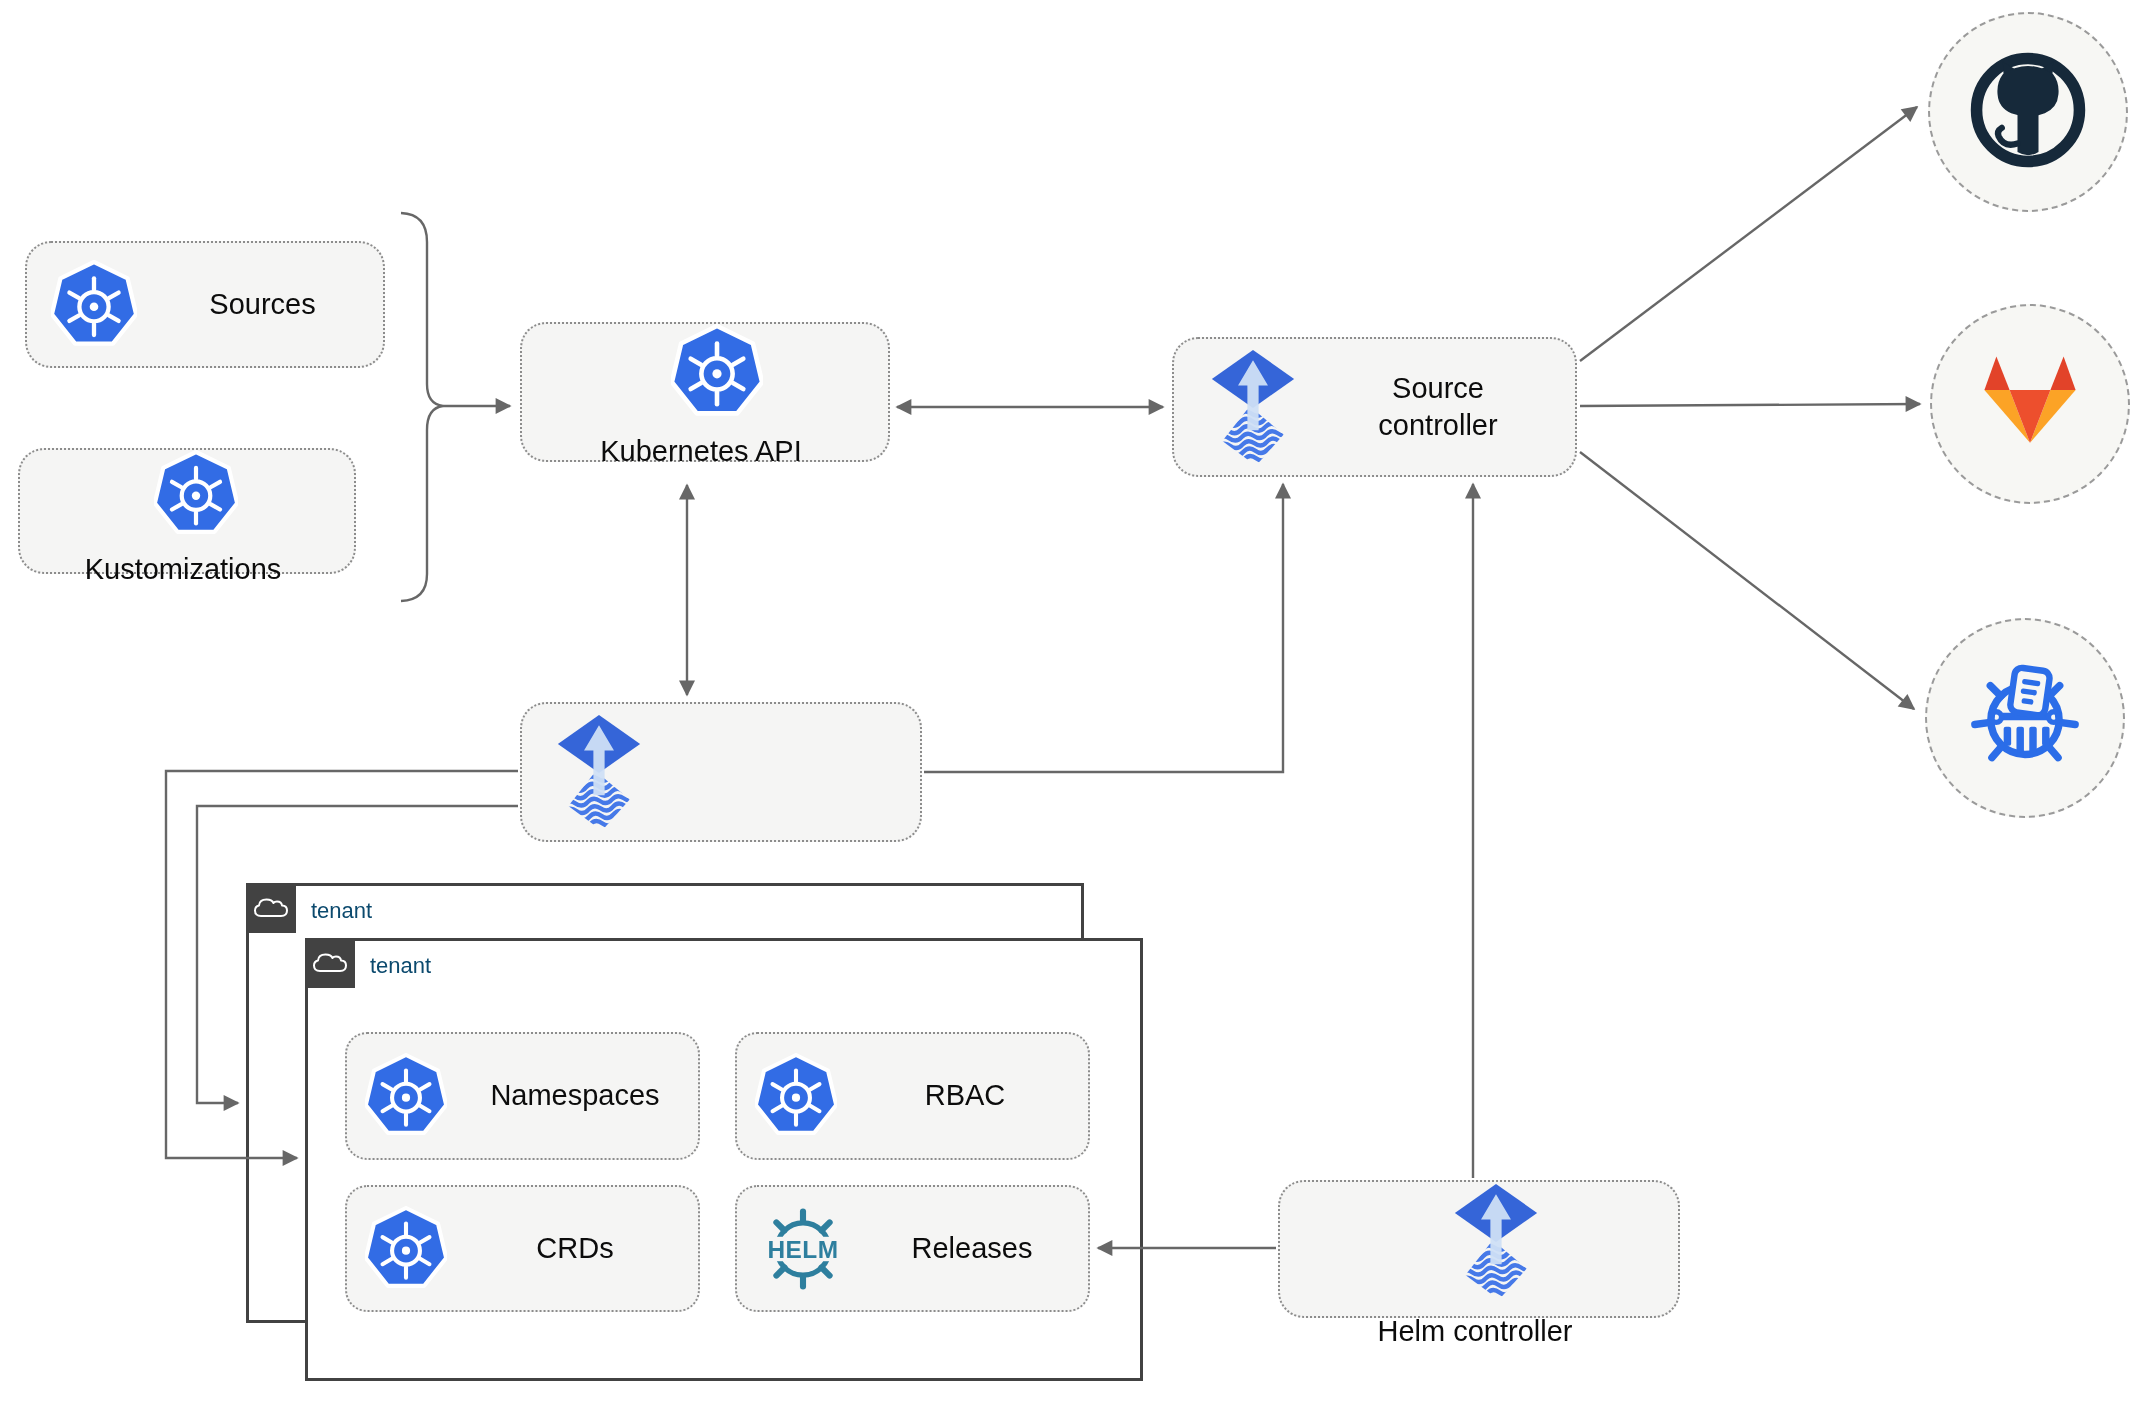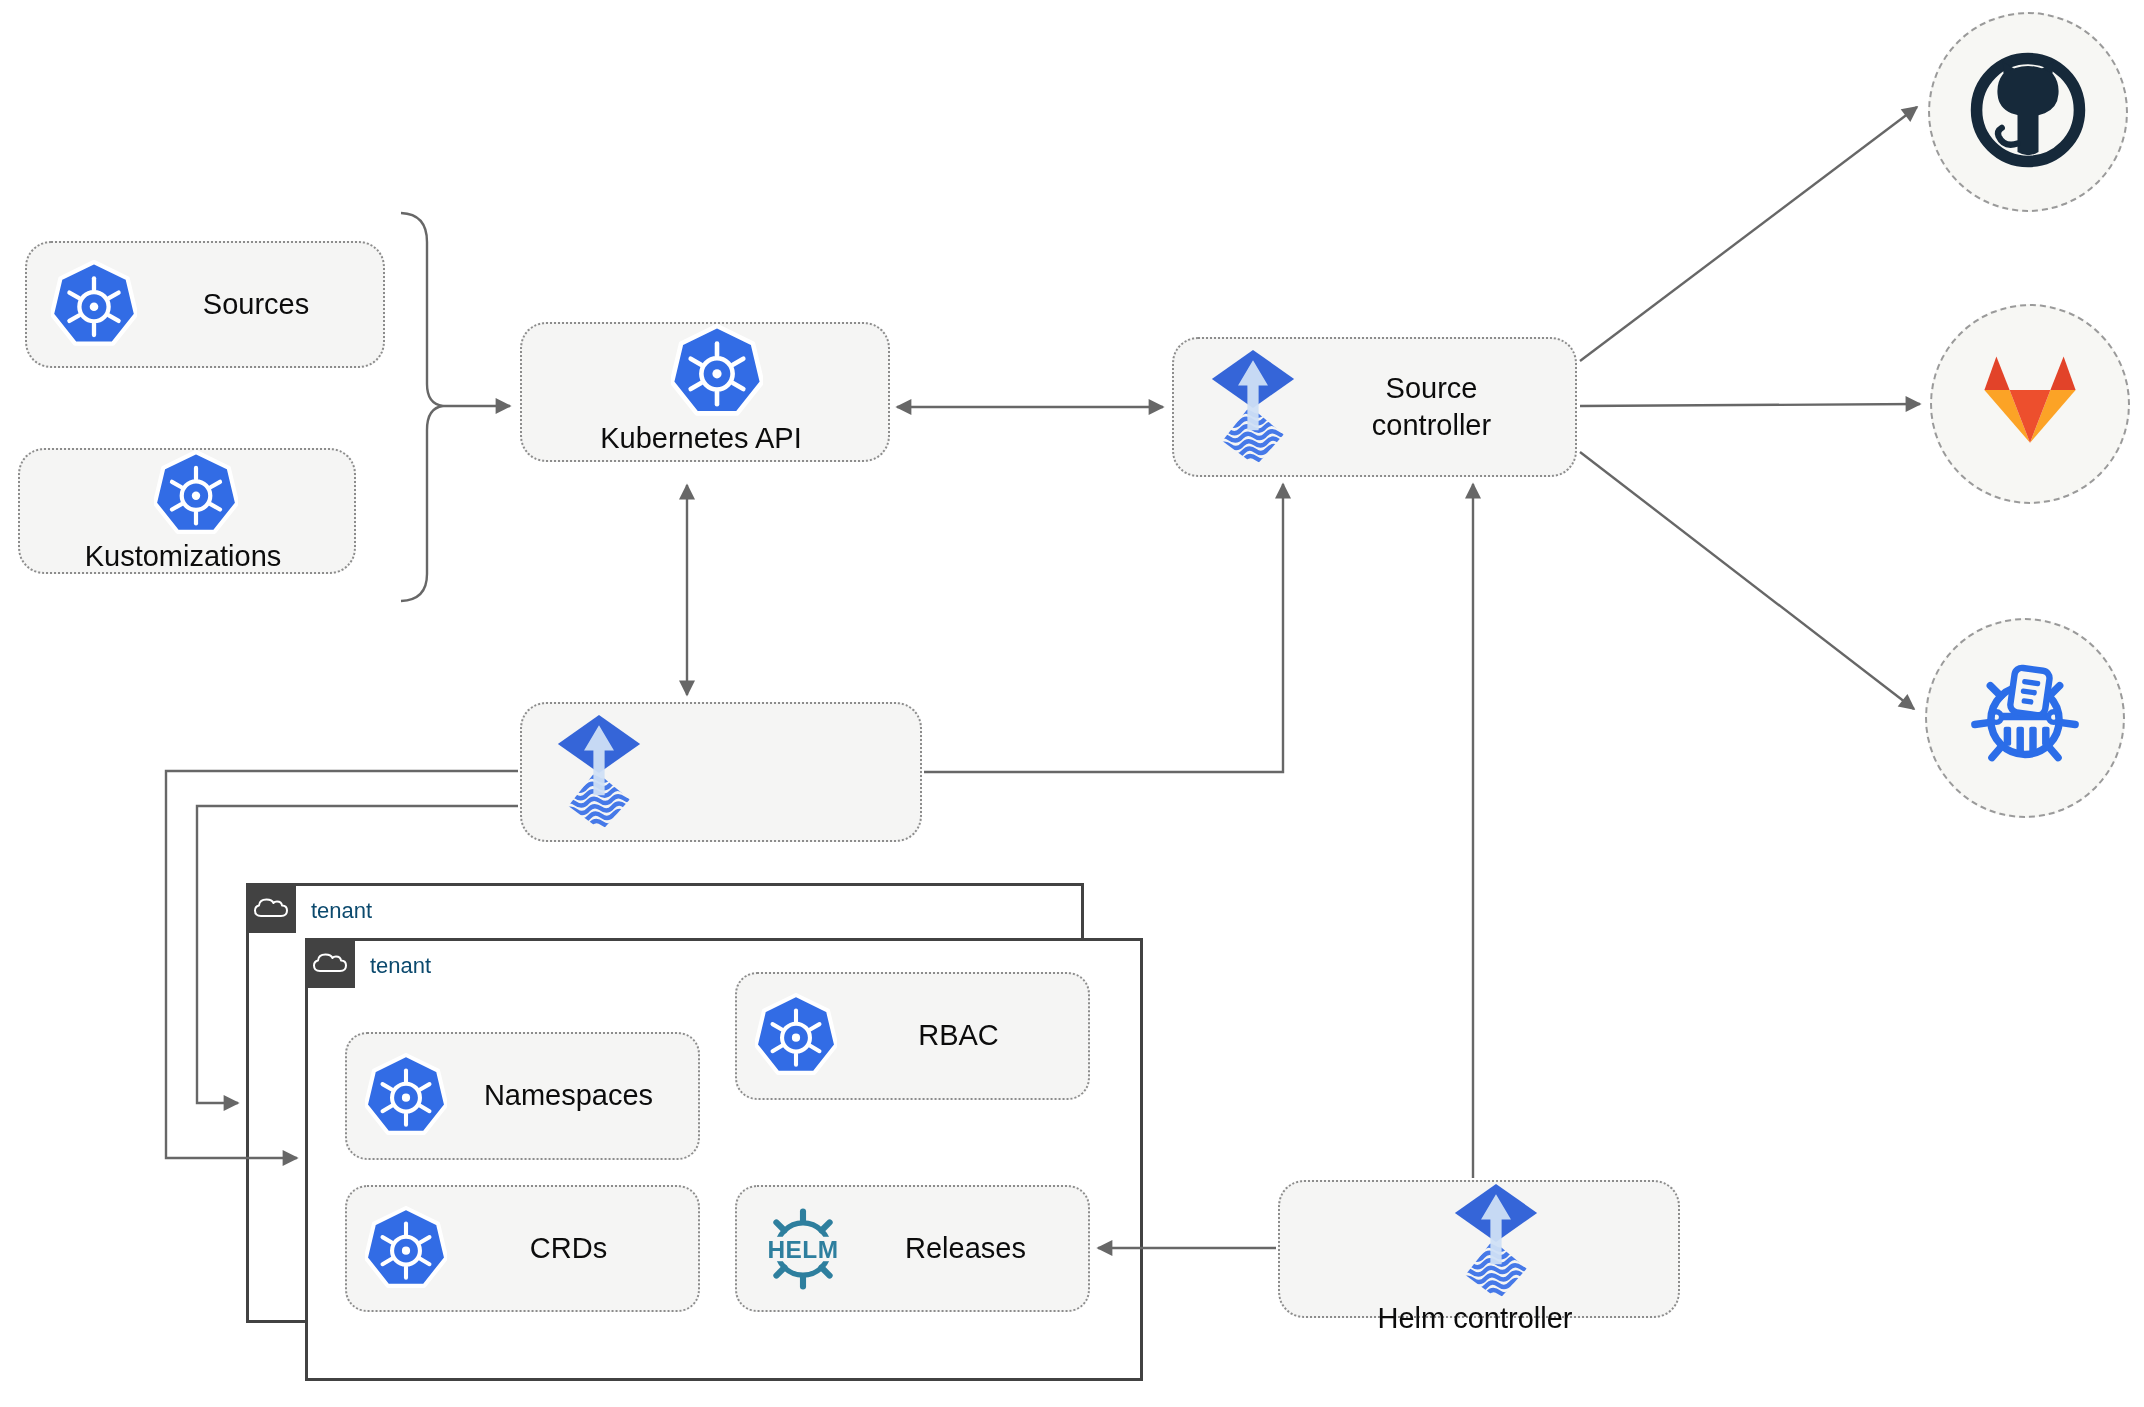--- a/index.html
+++ b/index.html
@@ -1,21 +1,21 @@
 <!DOCTYPE html>
 <html><head>
 <meta charset="utf-8">
 <style>
   html,body{margin:0;padding:0;background:#ffffff;}
   body{width:2144px;height:1407px;position:relative;overflow:hidden;
        font-family:"Liberation Sans", sans-serif;color:#0c0c0c;}
 
   
   .node{position:absolute;background:#f5f5f4;border:2px dotted #8c8c8c;border-radius:26px;
-        display:flex;align-items:center;box-sizing:border-box;z-index:5;}
+        display:flex;align-items:center;box-sizing:border-box;z-index:5;gap:13px;}
   .node .ic{flex:0 0 auto;margin-left:24px;display:flex;align-items:center;}
   .node .lbl{flex:1 1 auto;text-align:center;font-size:29px;line-height:1.28;
              padding:0 18px 0 10px;color:#0c0c0c;}
 
   
   .tenant{position:absolute;background:#ffffff;border:3px solid #424242;box-sizing:border-box;}
   .tenant .badge{position:absolute;left:-3px;top:-3px;width:50px;height:50px;background:#424242;
                  display:flex;align-items:center;justify-content:center;}
   .tenant .tlabel{position:absolute;left:62px;top:12px;font-size:22px;color:#0c4a6e;}
 
@@ -142,21 +142,21 @@
 
 <div class="node" style="left:345px;top:1032px;width:355px;height:128px;border-radius:22px;">
   <span class="ic" style="margin-left:18px;">
     <svg width="82" height="86">
         <use href="#sym-k8s"></use>
       </svg>
     </span>
   <span class="lbl">Namespaces</span>
 </div>
 
-<div class="node" style="left:735px;top:972px;width:355px;height:128px;border-radius:22px;">
+<div class="node" style="left:735px;top:1032px;width:355px;height:128px;border-radius:22px;">
   <span class="ic" style="margin-left:18px;">
     <svg width="82" height="86">
         <use href="#sym-k8s"></use>
       </svg>
     </span>
   <span class="lbl">RBAC</span>
 </div>
 
 <div class="node" style="left:345px;top:1185px;width:355px;height:127px;border-radius:22px;">
   <span class="ic" style="margin-left:18px;">

